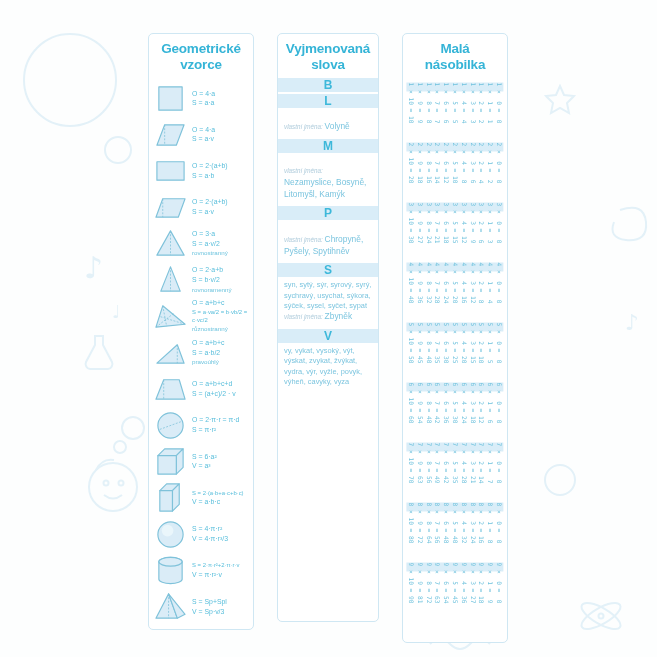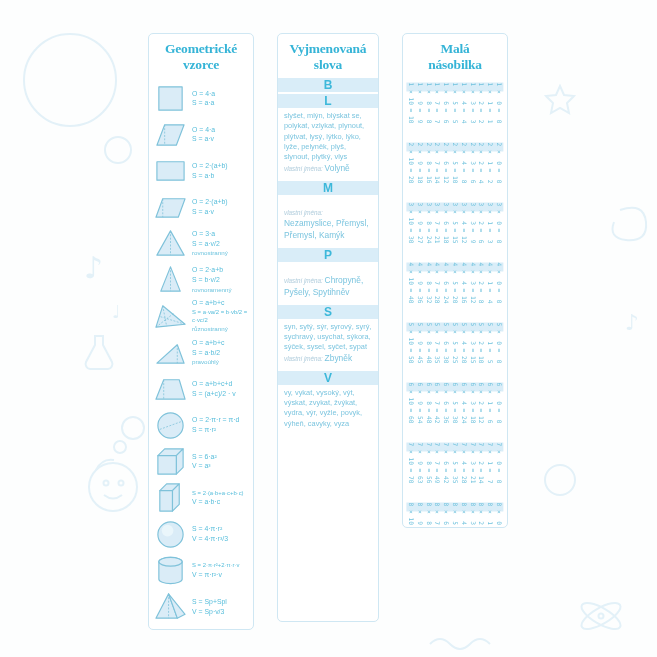--- a/index.html
+++ b/index.html
@@ -8,24 +8,24 @@
     background:#fdfefe;
     font-family:"Liberation Sans","DejaVu Sans",sans-serif;
   }
   .doodles{position:absolute;left:0;top:0;width:657px;height:657px;pointer-events:none;}
   .card{
     position:absolute;background:#ffffff;border:1px solid #cfe7f3;border-radius:5px;
     box-sizing:border-box;overflow:hidden;
   }
   #card-geometry{left:148px;top:33px;width:106px;height:597px;}
   #card-words{left:277px;top:33px;width:102px;height:589px;}
-  #card-mult{left:402px;top:33px;width:106px;height:495px;}
+  #card-mult{left:402px;top:33px;width:106px;height:610px;}
   .card-title{
     text-align:center;font-weight:bold;font-size:13.5px;line-height:1.22;
-    color:#35b4d7;padding-top:7px;letter-spacing:-0.2px;white-space:pre-line;font-family:Liberation Serif, serif;
+    color:#35b4d7;padding-top:7px;letter-spacing:-0.2px;white-space:pre-line;
   }
   
   .geo-rows{position:absolute;left:0;right:0;top:46px;bottom:4px;display:flex;flex-direction:column;}
   .geo-row{flex:1;display:flex;align-items:center;gap:5px;padding:0 5px;}
   .geo-row svg{flex:0 0 auto;}
   .geo-f{flex:1;min-width:0;font-size:6.9px;line-height:1.4;color:#58bedb;}
   .geo-f .fline.sm{font-size:5.9px;}
   .geo-f .fnote{font-size:6.2px;color:#6ec4de;margin-top:1px;}
   
   .word-sections{position:absolute;left:0;right:0;top:42px;bottom:0;}
@@ -252,25 +252,25 @@
 
 <div class="card" id="card-words">
   <div class="card-title">Vyjmenovaná
 slova</div>
   <div class="word-sections">
       <div class="wsec">
         <div class="wletter">B</div>
       </div>
       <div class="wsec">
         <div class="wletter">L</div>
-        <div class="wbody"><span class="wwords">slyšet, mlýn, blýskat se, polykat, vzlykat, plynout, plýtvat, lysý, lýtko, lýko, lyže, pelyněk, plyš, slynout, plytký, vlys</span><br><span class="wplabel">vlastní jména: </span><span class="wproper">Volyně</span></div>
+        <div class="wbody"><br><span class="wplabel">vlastní jména: </span><span class="wproper">Volyně</span></div>
       </div>
       <div class="wsec">
         <div class="wletter">M</div>
-        <div class="wbody"><br><span class="wplabel">vlastní jména: </span><span class="wproper">Nezamyslice, Přemysl, Přemysl, Kamýk</span></div>
+        <div class="wbody"><br><span class="wplabel">vlastní jména: </span><span class="wproper">Nezamyslice, Bosyně, Litomyšl, Kamýk</span></div>
       </div>
       <div class="wsec">
         <div class="wletter">P</div>
         <div class="wbody"><br><span class="wplabel">vlastní jména: </span><span class="wproper">Chropyně, Pyšely, Spytihněv</span></div>
       </div>
       <div class="wsec">
         <div class="wletter">S</div>
         <div class="wbody"><span class="wwords">syn, sytý, sýr, syrový, syrý, sychravý, usychat, sýkora, sýček, sysel, syčet, sypat</span><br><span class="wplabel">vlastní jména: </span><span class="wproper">Zbyněk</span></div>
       </div>
       <div class="wsec">

